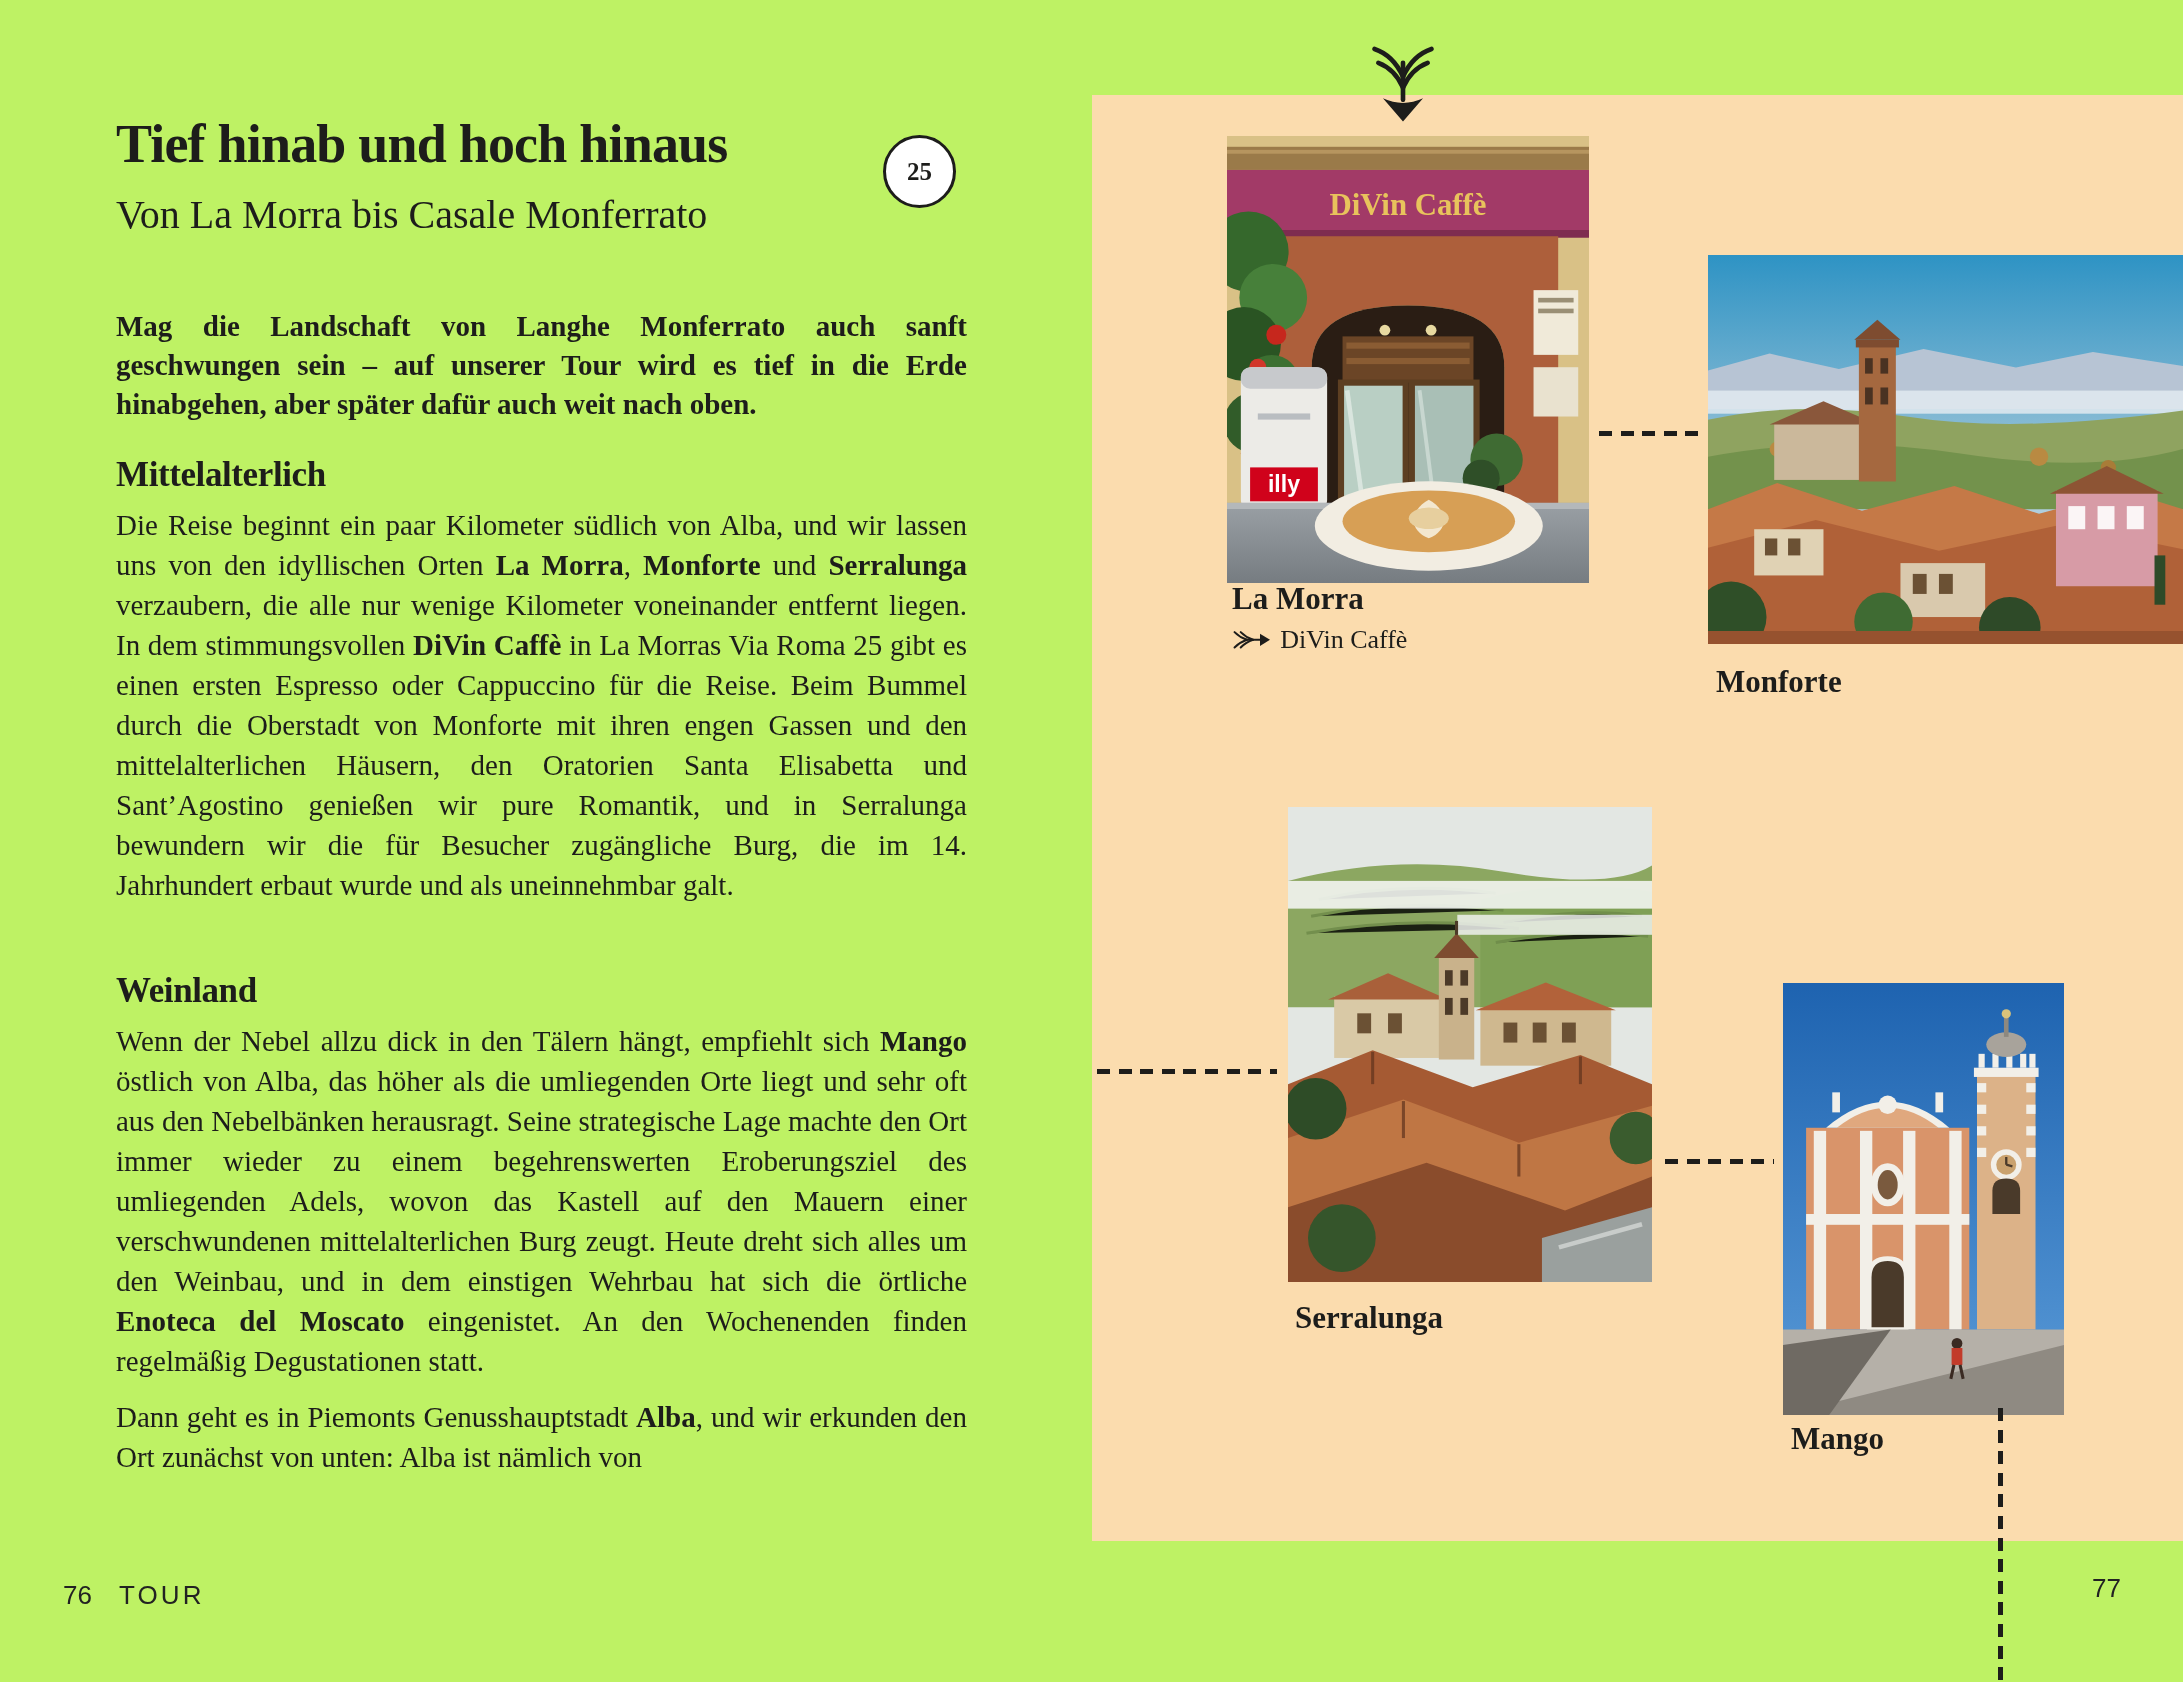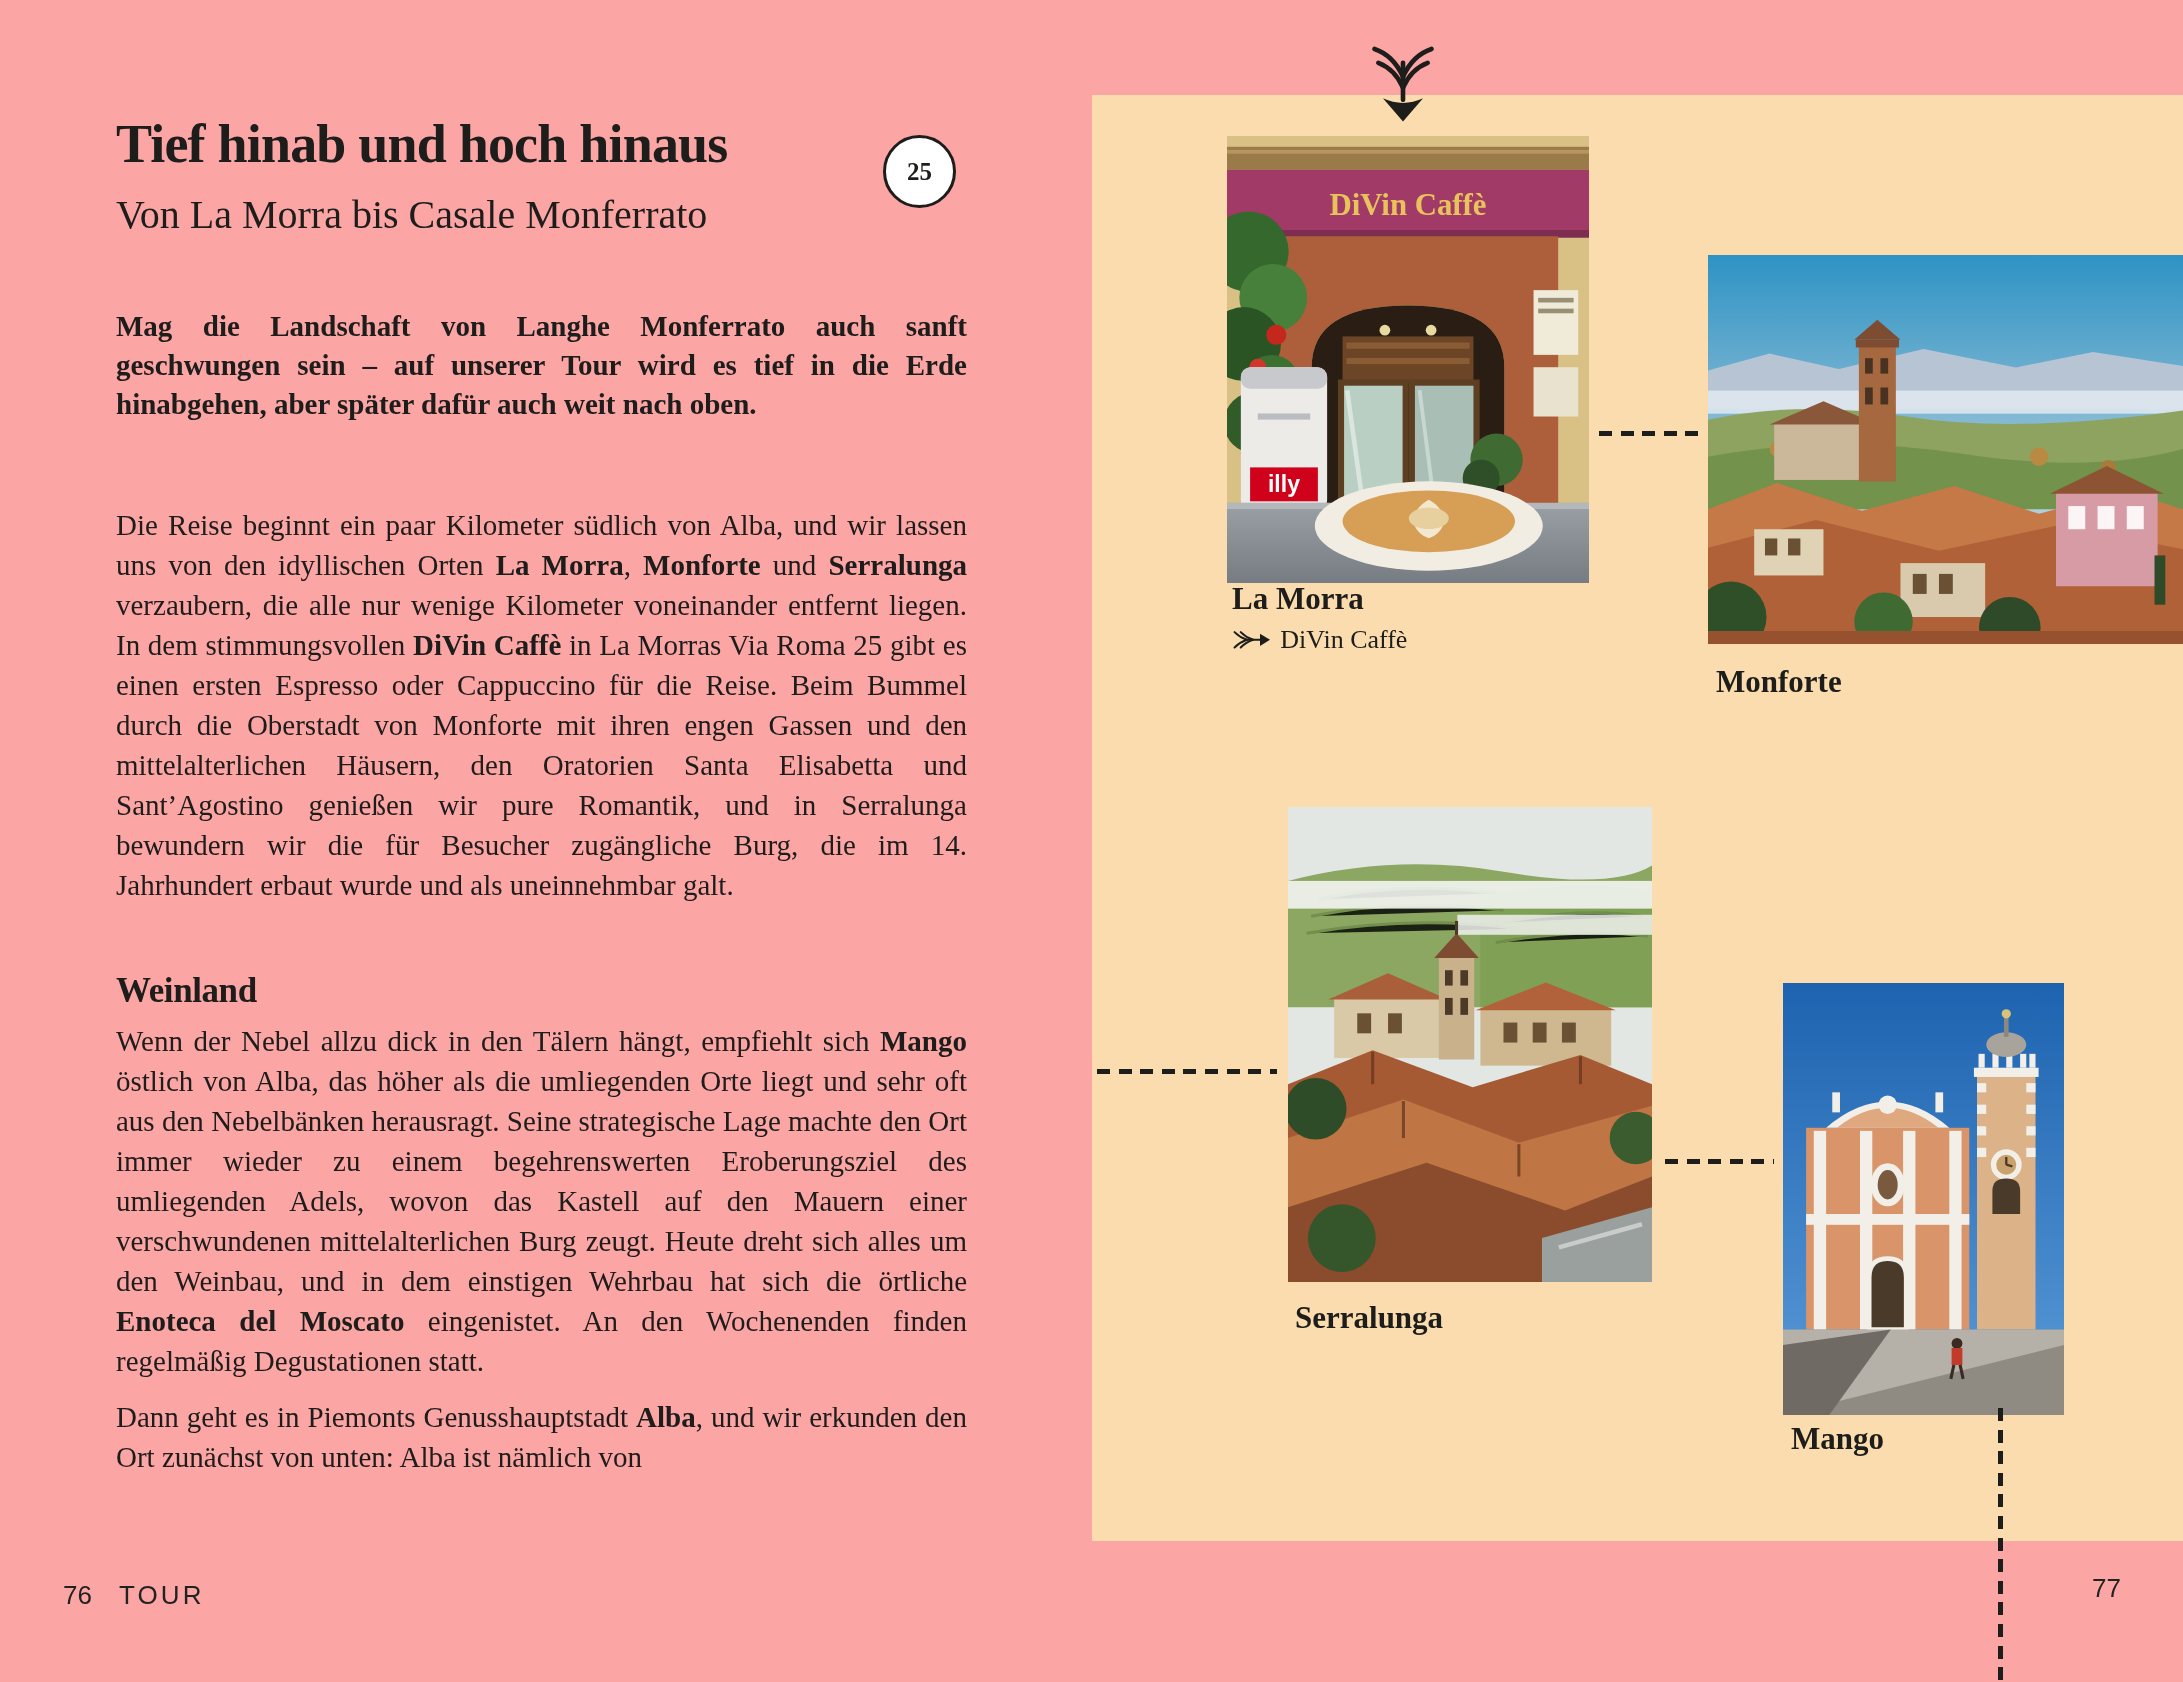--- a/index.html
+++ b/index.html
@@ -2,21 +2,21 @@
 <html lang="de" style="font-size:12.3px"><head>
 <meta charset="utf-8">
 <style>
   :root{
     --panel:#fbdcae;
     --ink:#1d1d1b;
   }
   *{box-sizing:border-box;margin:0;padding:0}
   html,body{background:#ffffff}
   body{font-family:"Liberation Serif", serif; color:var(--ink);}
-  .page{position:relative;width:2183px;height:1683px;background:#fca5a5;overflow:hidden}
+  .page{position:relative;width:2183px;height:1683px;background:#bef264;overflow:hidden}
 
   
   .panel{position:absolute;left:1092px;top:95px;width:1091px;height:1446px;background:var(--panel)}
 
   
   .col{position:absolute;left:116px;width:851px}
   .title{font-size:54px;font-weight:bold;letter-spacing:-0.8px;line-height:1.05}
   .subtitle{font-size:40px;font-weight:normal;line-height:1.1}
   .badge{position:absolute;left:883px;top:135px;width:73px;height:73px;border:3.1px solid var(--ink);
          border-radius:50%;display:flex;align-items:center;justify-content:center;
@@ -66,20 +66,21 @@
 
   <div class="col title" style="top:116px">Tief hinab und hoch hinaus</div>
   <div class="col subtitle" style="top:193px">Von La Morra bis Casale Monferrato</div>
 
   <div class="badge">
     <span>25</span>
   </div>
 
   <div class="col lead" style="top:307px"><span class="b">Mag die Landschaft von Langhe Monferrato auch sanft geschwungen sein – auf unserer Tour wird es tief in die Erde hinabgehen, aber später dafür auch weit nach oben.</span></div>
 
+  <div class="col h2" style="top:456px">Mittelalterlich</div>
   <div class="col body" style="top:505px"><span>Die Reise beginnt ein paar Kilometer südlich von Alba, und wir lassen uns von den idyllischen Orten </span><span class="b">La Morra</span><span>, </span><span class="b">Monforte</span><span> und </span><span class="b">Serralunga</span><span> verzaubern, die alle nur wenige Kilometer voneinander entfernt liegen. In dem stimmungsvollen </span><span class="b">DiVin Caffè</span><span> in La Morras Via Roma 25 gibt es einen ersten Espresso oder Cappuccino für die Reise. Beim Bummel durch die Oberstadt von Monforte mit ihren engen Gassen und den mittelalterlichen Häusern, den Oratorien Santa Elisabetta und Sant’Agostino genießen wir pure Romantik, und in Serralunga bewundern wir die für Besucher zugängliche Burg, die im 14. Jahrhundert erbaut wurde und als uneinnehmbar galt.</span></div>
 
   <div class="col h2" style="top:972px">Weinland</div>
   <div class="col body" style="top:1021px"><span>Wenn der Nebel allzu dick in den Tälern hängt, empfiehlt sich </span><span class="b">Mango</span><span> östlich von Alba, das höher als die umliegenden Orte liegt und sehr oft aus den Nebelbänken herausragt. Seine strategische Lage machte den Ort immer wieder zu einem begehrenswerten Eroberungsziel des umliegenden Adels, wovon das Kastell auf den Mauern einer verschwundenen mittelalterlichen Burg zeugt. Heute dreht sich alles um den Weinbau, und in dem einstigen Wehrbau hat sich die örtliche </span><span class="b">Enoteca del Moscato</span><span> eingenistet. An den Wochenenden finden regelmäßig Degustationen statt.</span></div>
 
   <div class="col body" style="top:1397px"><span>Dann geht es in Piemonts Genusshauptstadt </span><span class="b">Alba</span><span>, und wir erkunden den Ort zunächst von unten: Alba ist nämlich von</span></div>
 
   <div class="folio" style="left:63px;top:1580px">76</div>
   <div class="folio folio-label" style="left:119px;top:1580px">TOUR</div>
 

